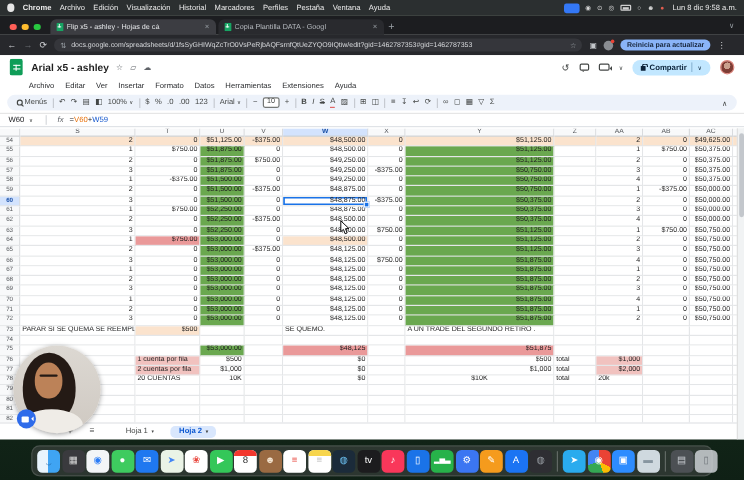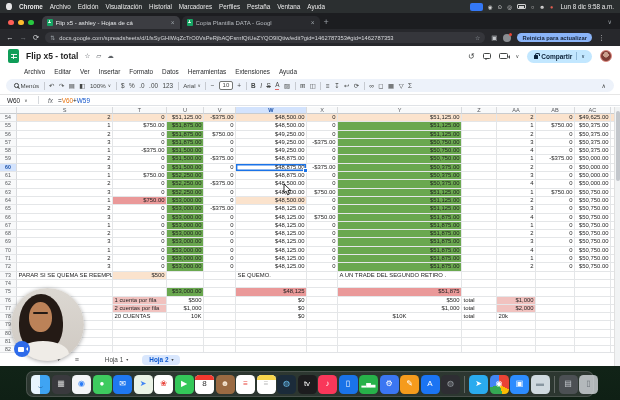--- a/index.html
+++ b/index.html
@@ -198,21 +198,21 @@
         <span class="star">☆</span>
       </div>
       <span class="ext-ic">▣</span>
       <span class="prof"></span>
       <span class="updatepill">Reinicia para actualizar</span>
       <span class="kebab">⋮</span>
     </div>
 
     <div class="sheetshead">
       <span class="slogo"></span>
-      <span class="stitle">Flip x5 - total</span>
+      <span class="stitle">Arial x5 - ashley</span>
       <span class="hd-mini">☆</span>
       <span class="hd-mini">▱</span>
       <span class="hd-mini">☁</span>
       <div class="sh-right">
         <span class="ic-history">↺</span>
         <span class="ic-comment"></span>
         <span class="ic-cam"></span>
         <span class="camdrop">∨</span>
         <div class="sharepill">
           <span class="ic-lock"></span>

